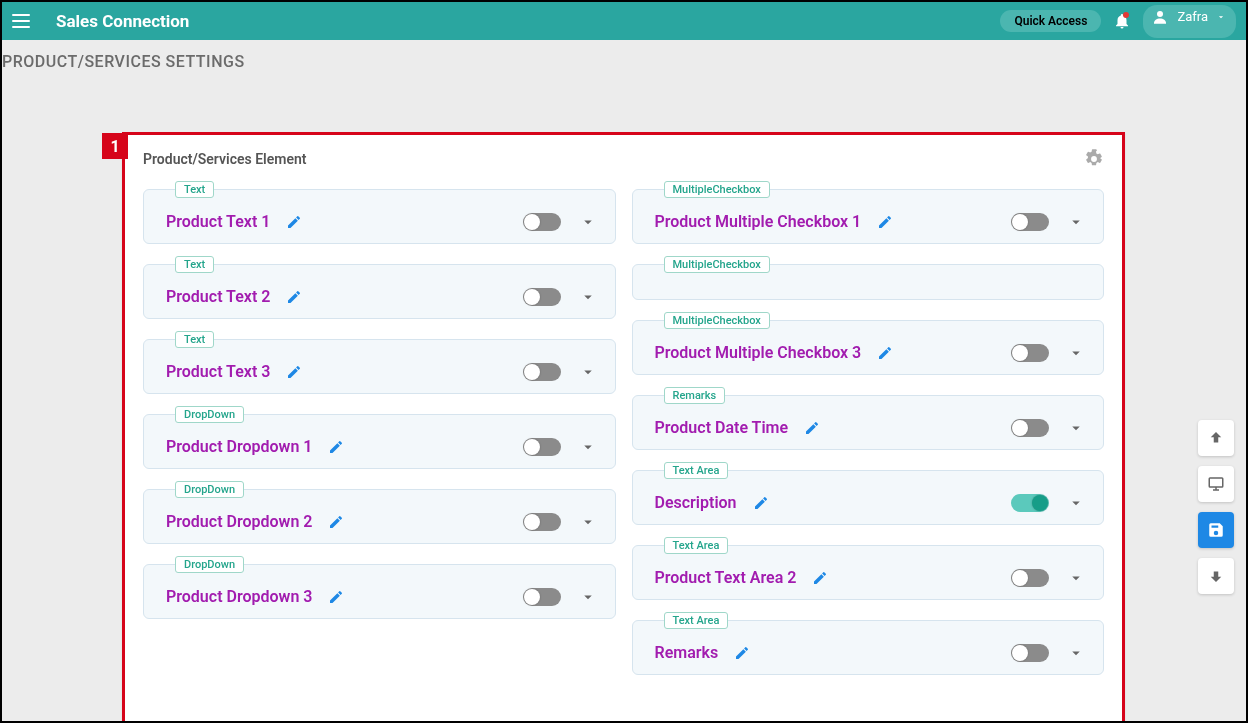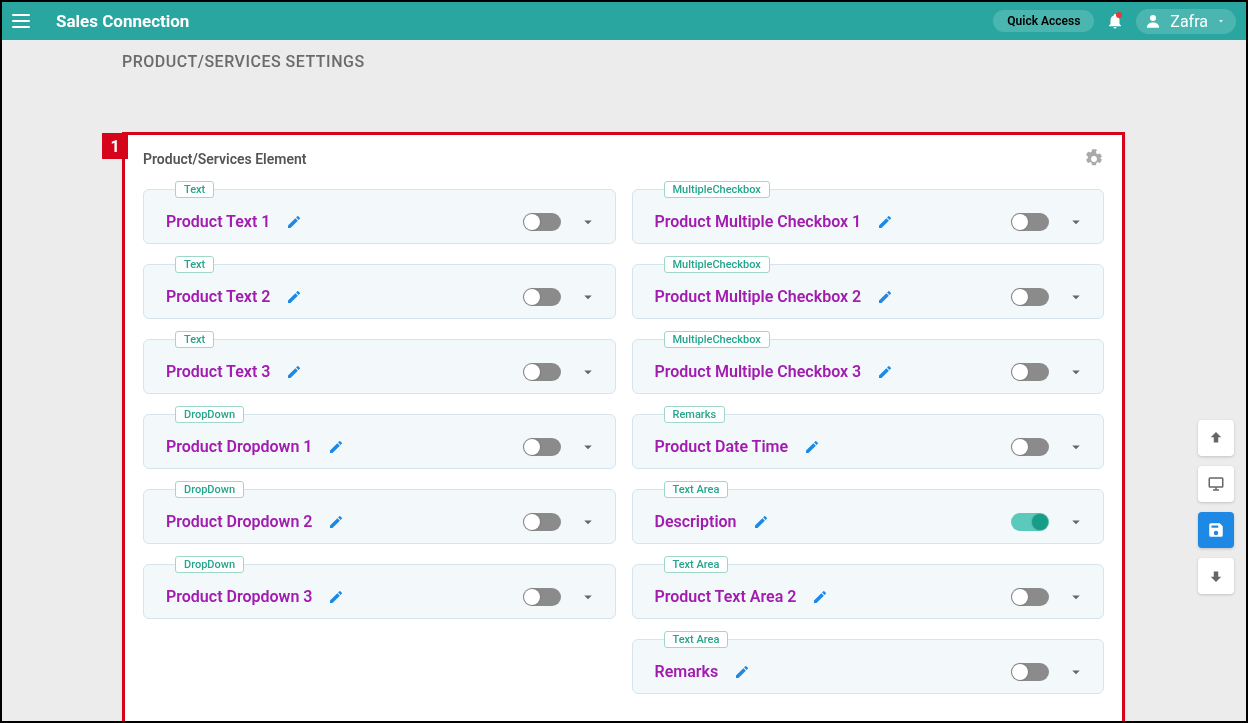--- a/index.html
+++ b/index.html
@@ -22,37 +22,36 @@
   }
   .hamburger { width: 24px; height: 24px; display:flex; flex-direction:column; justify-content:center; gap:4px; cursor:pointer; margin-right:20px;}
   .hamburger span { display:block; height:2px; background:#fff; width:18px; border-radius:1px;}
   .brand { font-weight:700; font-size:17px; margin-right:60px; }
   .quote { font-size:14px; font-weight:400; }
   .top-right { margin-left:auto; display:flex; align-items:center; gap:12px;}
   .quick-access { background:#4bb6b0; color:#000000; border-radius:14px; padding:4px 14px; font-size:12px; font-weight:600; cursor:pointer;}
   .bell { width:18px; height:18px; position:relative; cursor:pointer;}
   .bell svg { width:18px; height:18px; }
   .bell-dot { position:absolute; top:0; right:2px; width:6px; height:6px; background:#e53935; border-radius:50%; }
-  .user-chip { display:flex; align-items:center; gap:8px; background:#4bb6b0; border-radius:14px; padding:3px 10px 3px 8px; cursor:pointer; font-size:16px;}
+  .user-chip { display:flex; align-items:center; gap:8px; background:#4bb6b0; border-radius:14px; padding:3px 10px 12px 8px; cursor:pointer; font-size:13px;}
   .user-chip .avatar{ width:18px; height:18px; }
   .user-chip .chev { width:10px; height:10px; }
 
   .page-body {
     background:#ececec;
     height: calc(100% - 38px);
     overflow:hidden;
     padding: 12px 0 0 0;
     position:relative;
   }
   .page-title {
     color:#6b6b6b;
     font-size:16px;
     font-weight:500;
     letter-spacing:0.5px;
-    padding-left:120px;
     margin-bottom:0;
   }
   .badge-1 {
     position:absolute;
     left:100px;
     top:93px;
     width:26px; height:26px;
     background:#d6041a;
     color:#fff;
     font-weight:700;
@@ -306,34 +305,20 @@
                   <div class="knob"></div>
                 </div>
                 <svg viewBox="0 0 24 24" class="expand">
                   <path fill="currentColor" d="M7 10l5 5 5-5z"></path>
                 </svg>
               </div>
             </div>
           </div>
           <div class="element-card">
             <div class="type-chip">MultipleCheckbox</div>
-            <div class="card-body">
-              <div class="card-label">Product Multiple Checkbox 2</div>
-              <svg viewBox="0 0 24 24" class="pencil">
-                <path fill="currentColor" d="M3 17.25V21h3.75L17.81 9.94l-3.75-3.75L3 17.25zM20.71 7.04a1 1 0 0 0 0-1.41l-2.34-2.34a1 1 0 0 0-1.41 0l-1.83 1.83 3.75 3.75 1.83-1.83z"></path>
-              </svg>
-              <div class="card-right">
-                <div class="toggle">
-                  <div class="knob"></div>
-                </div>
-                <svg viewBox="0 0 24 24" class="expand">
-                  <path fill="currentColor" d="M7 10l5 5 5-5z"></path>
-                </svg>
-              </div>
-            </div>
           </div>
           <div class="element-card">
             <div class="type-chip">MultipleCheckbox</div>
             <div class="card-body">
               <div class="card-label">Product Multiple Checkbox 3</div>
               <svg viewBox="0 0 24 24" class="pencil">
                 <path fill="currentColor" d="M3 17.25V21h3.75L17.81 9.94l-3.75-3.75L3 17.25zM20.71 7.04a1 1 0 0 0 0-1.41l-2.34-2.34a1 1 0 0 0-1.41 0l-1.83 1.83 3.75 3.75 1.83-1.83z"></path>
               </svg>
               <div class="card-right">
                 <div class="toggle">

